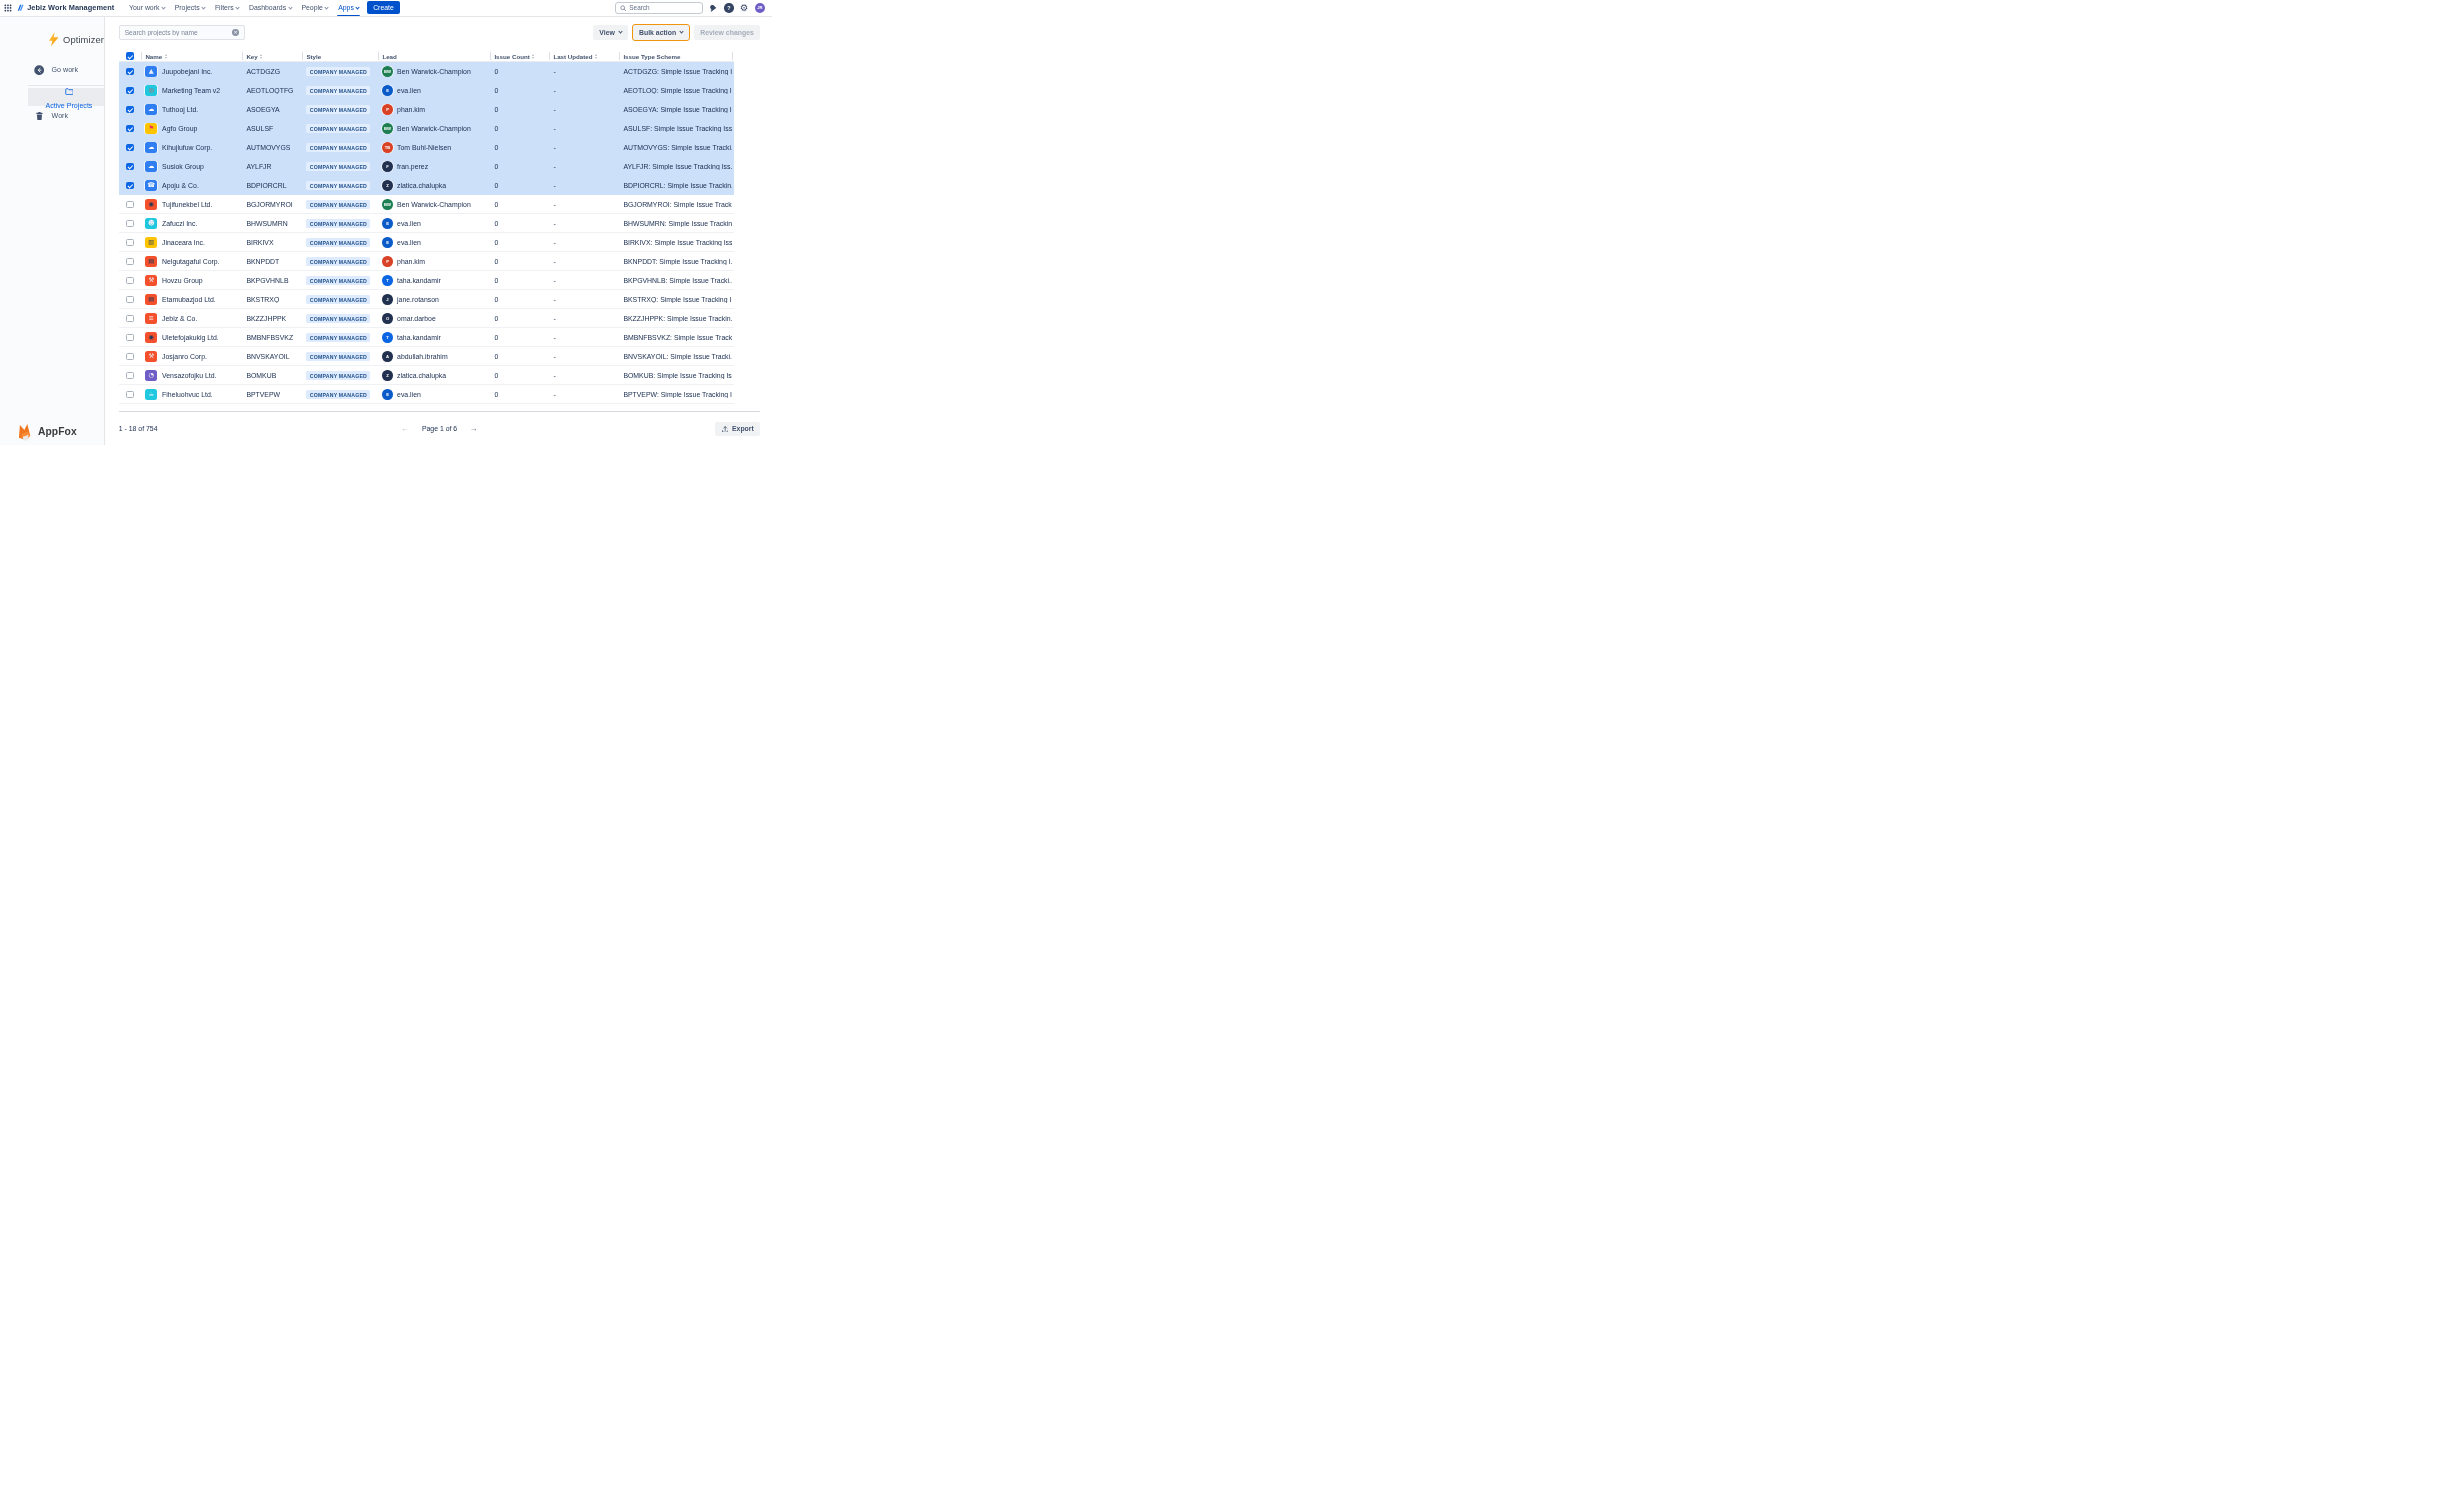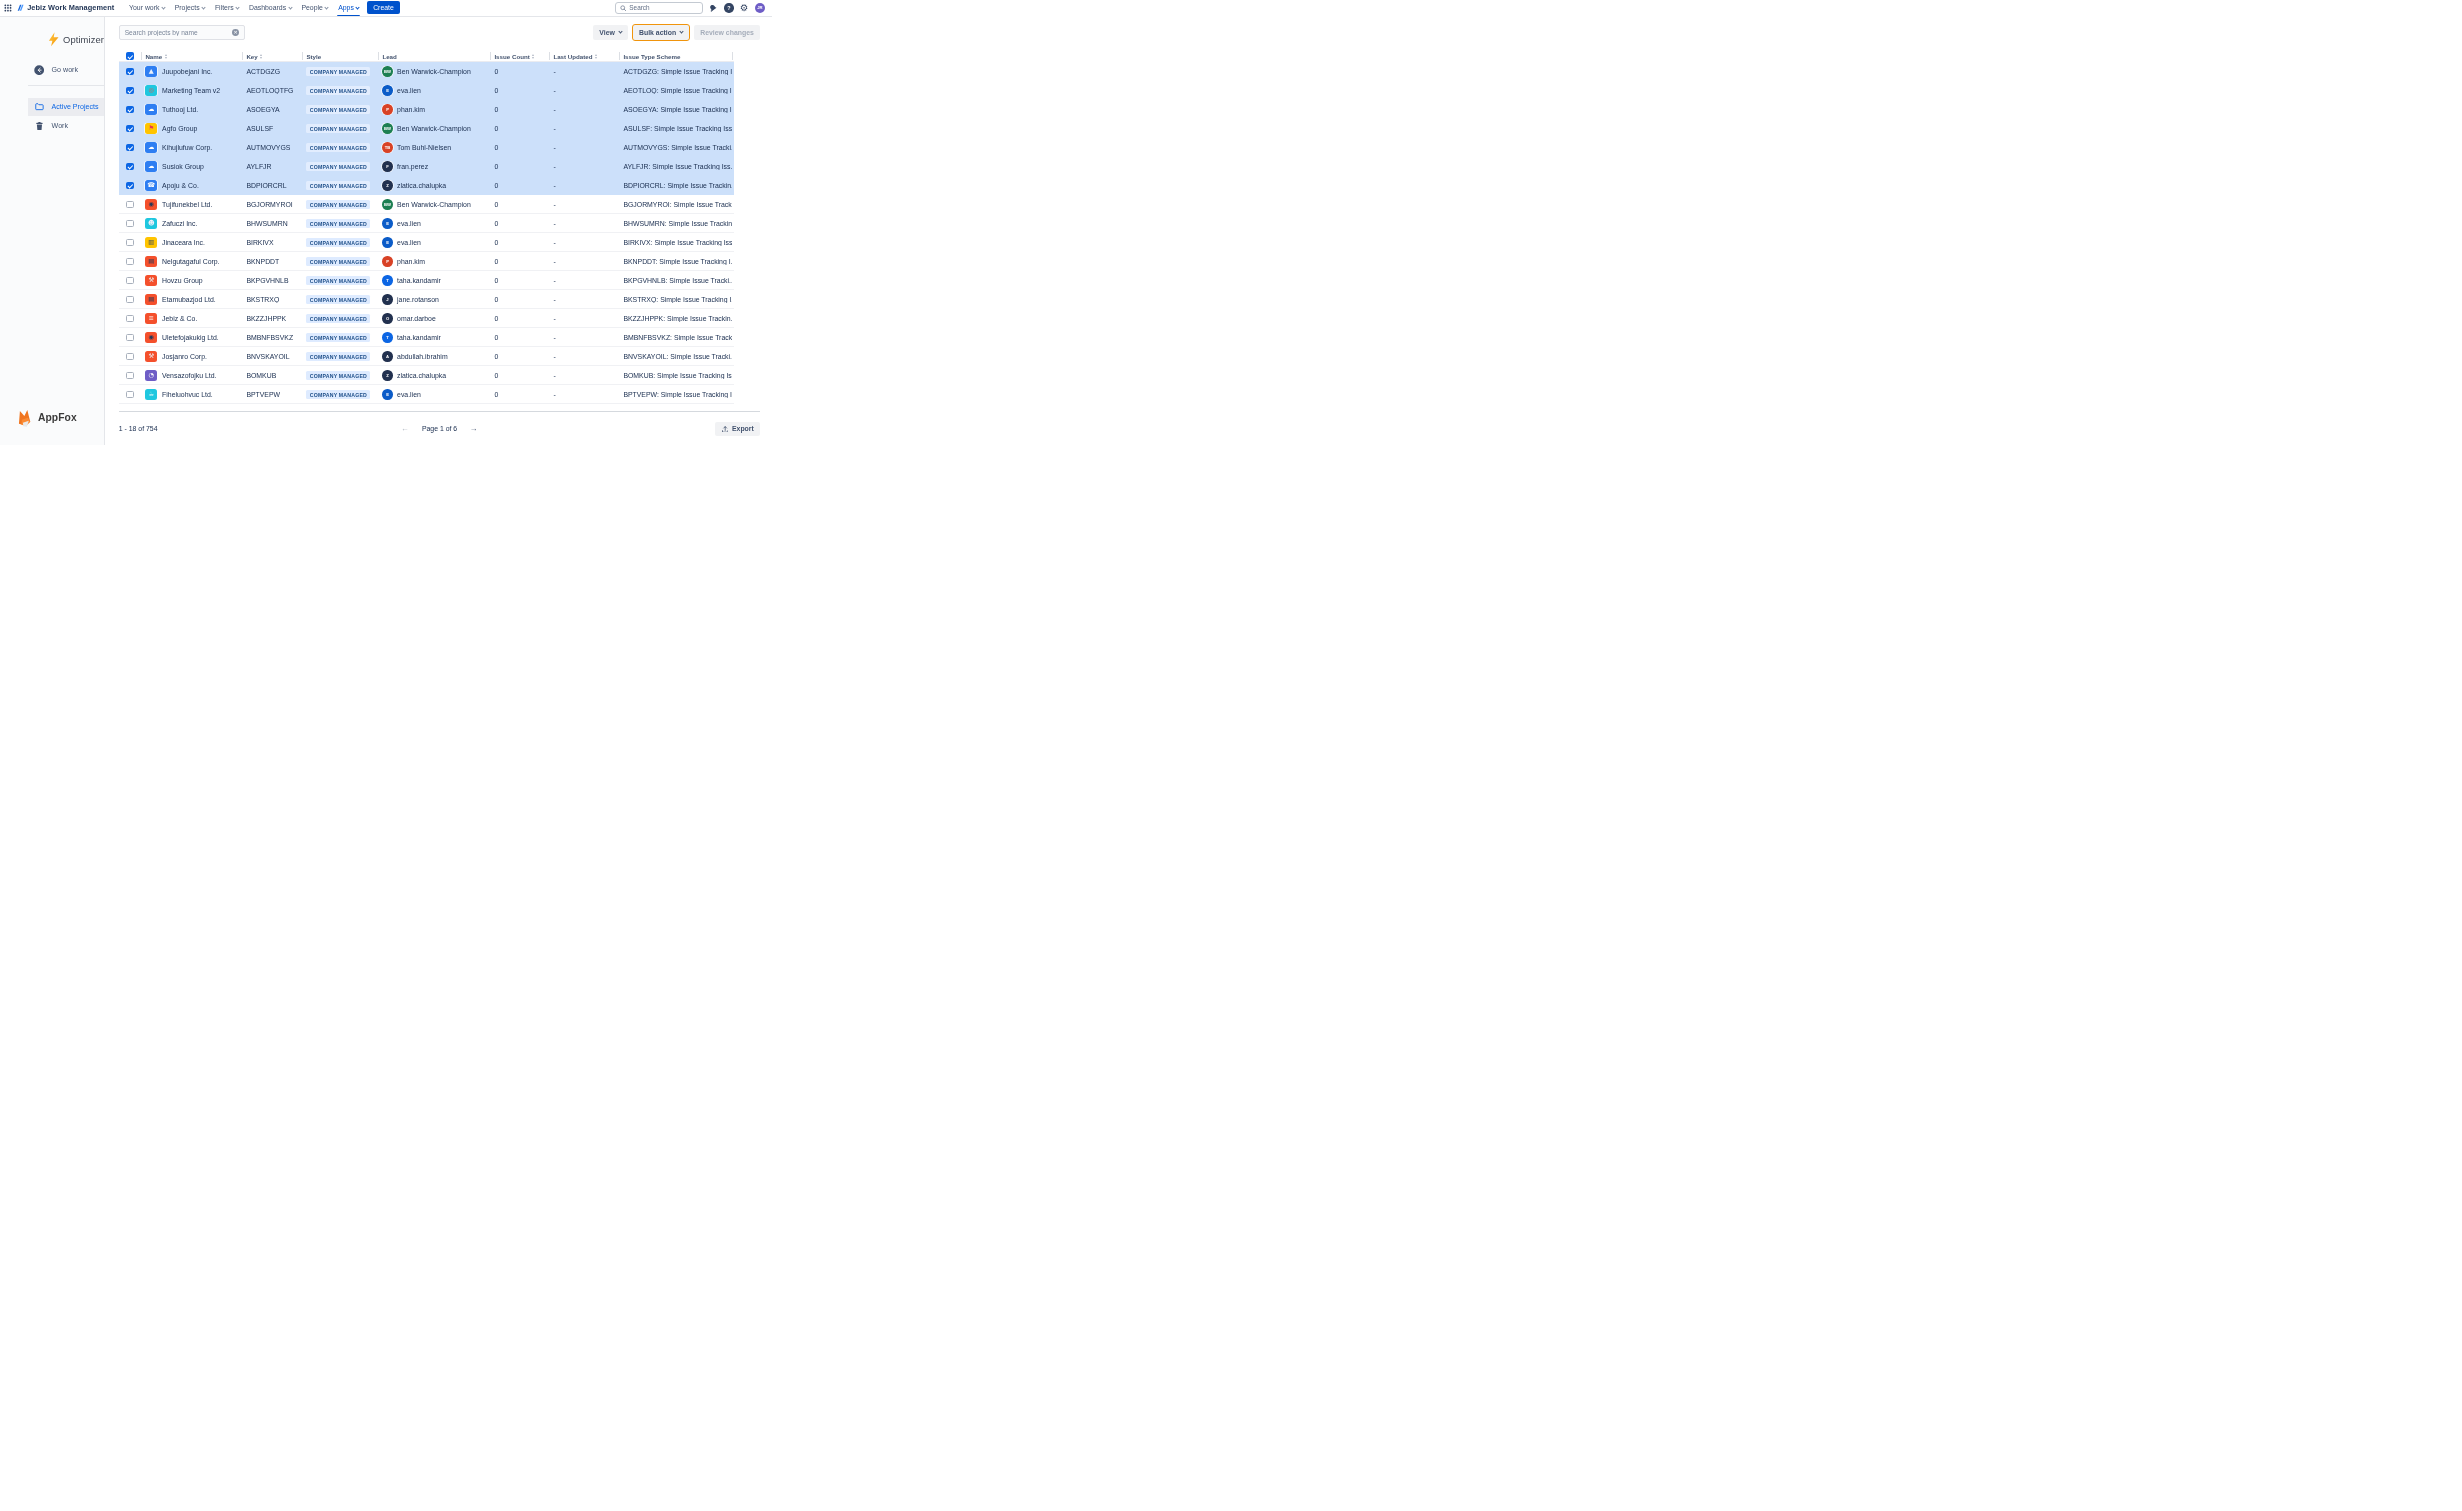--- a/index.html
+++ b/index.html
@@ -36,23 +36,23 @@
 
   
   .sidebar { position:absolute; top:16.7px; left:0; width:105px; height:428px; background:#FAFBFC;
     border-right:0.5px solid #E4E6EA;padding-left:28px; }
   .side-logo { display:flex; align-items:center; gap:3.9px; padding:14.8px 0 12.8px 19.7px; }
   .side-logo-text { font-size:9.4px; color:#3E4450; font-weight:500; letter-spacing:0.1px; }
   .side-item { display:flex; align-items:center; gap:6.9px; height:17.7px; padding-left:5.9px;
     font-size:7.1px; color:#42526E; cursor:pointer; }
   .side-item .ic { width:10.8px; display:flex; justify-content:center; }
   .side-divider { border-top:0.5px solid #E4E6EA; margin:5.9px 0 0 0; }
-  .side-item.selected { background:#EBECF0; color:#0C66E4; font-weight:500; height:18.7px; margin-top:12px;}
+  .side-item.selected { background:#EBECF0; color:#0C66E4; font-weight:500; height:18.7px; margin-top:2px;flex-direction:column;}
   .side-item.trash { margin-top:1px; }
-  .side-footer { position:absolute; bottom:17px; left:14.8px; display:flex; align-items:center; gap:3.4px;text-align:right; }
+  .side-footer { position:absolute; bottom:3px; left:14.8px; display:flex; align-items:center; gap:3.4px;text-align:right; }
   .side-footer-text { font-size:10.3px; font-weight:600; color:#3B3B3B; letter-spacing:0.1px; }
 
   
   .main { position:absolute; top:16.7px; left:105px; width:667px; height:428px; background:#fff; }
   .toolbar { position:absolute; top:7.9px; left:13.8px; right:11.8px; height:15.8px; display:flex; align-items:center; }
   .proj-search { display:flex; align-items:center; width:126px; height:14.8px; background:#FAFBFC;
     border:0.7px solid #DFE1E6; border-radius:2px; padding:0 4.9px; }
   .proj-search input { border:none; outline:none; flex:1; font-size:6.6px; background:transparent; color:#44546F; }
   .proj-search input::placeholder { color:#7A8699; }
   .clear-x { width:6.9px; height:6.9px; border-radius:50%; background:#8993A4; color:#fff; font-size:4.9px;

